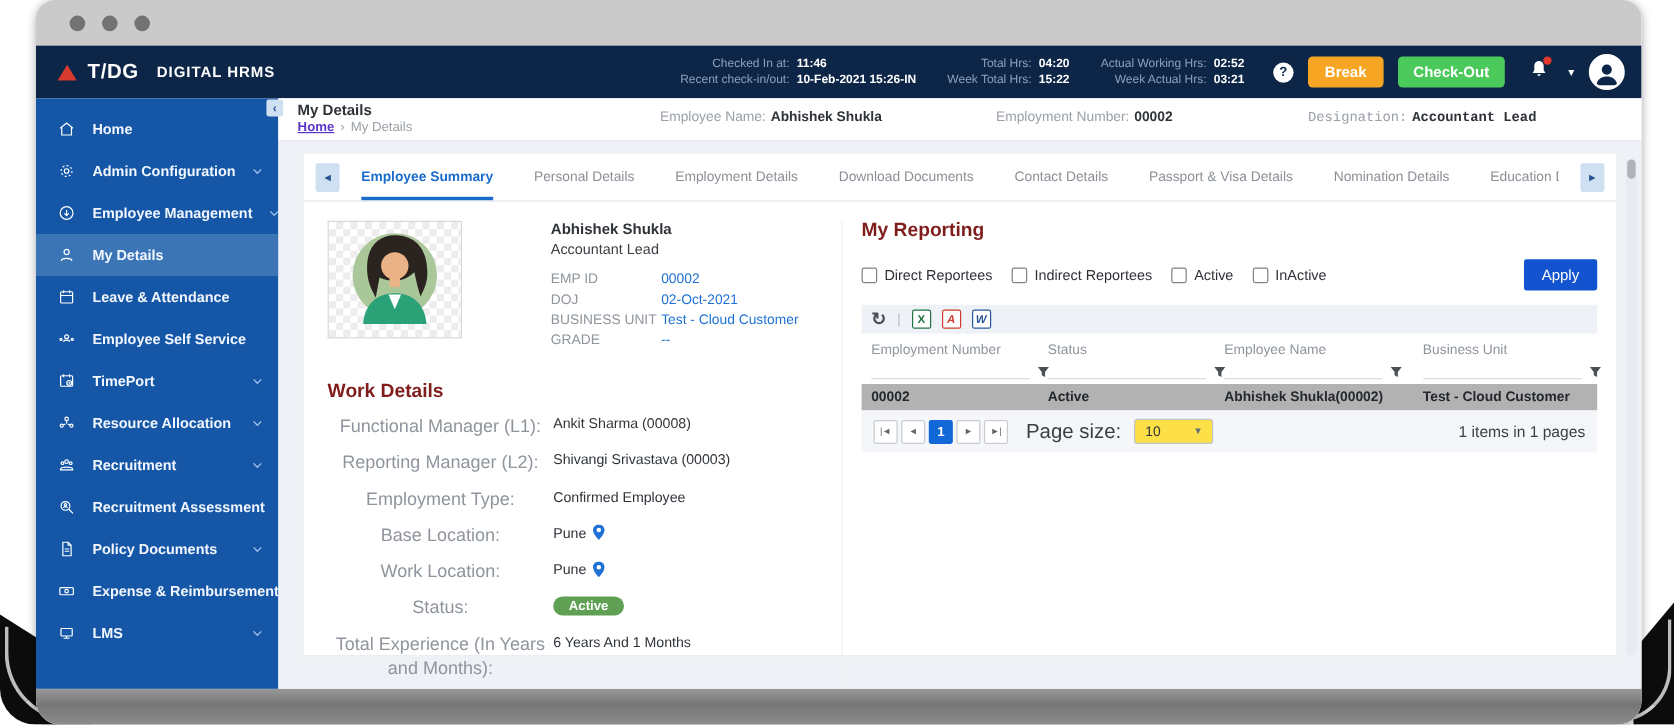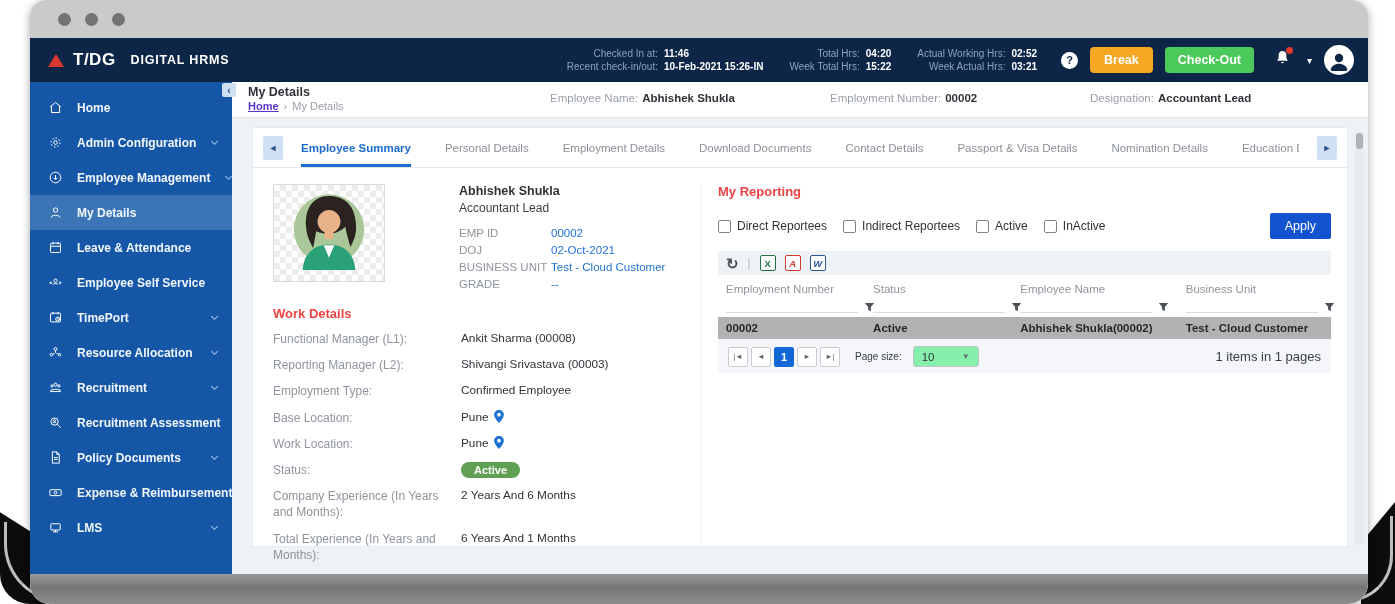--- a/index.html
+++ b/index.html
@@ -51,21 +51,21 @@
   .collapse-btn { position:absolute; left:192px; top:1px; width:14px; height:14px; background:#cfe0f3; color:#27508c; font-size:10px; font-weight:700; display:flex; align-items:center; justify-content:center; border-radius:2px; cursor:pointer; z-index:5; }
 
   
   .content { flex:1 1 auto; display:flex; flex-direction:column; background:#eef1f5; position:relative; min-width:0; }
   .breadcrumb-bar { background:#fff; border-bottom:1px solid #dfe2e6; height:36px; flex:0 0 auto; position:relative; padding:3px 16px; }
   .bc-title { font-size:12.5px; font-weight:700; color:#2f3338; }
   .bc-trail { font-size:11px; color:#9aa0a8; margin-top:1px; display:flex; gap:5px; align-items:center; }
   .bc-home { color:#5a34c8; text-decoration:underline; font-weight:700; cursor:pointer; }
   .bc-field { position:absolute; top:10px; font-size:11.5px; color:#9aa0a8; }
   .bc-field b { color:#2f3338; margin-left:4px; }
-  .bc-f1 { left:318px; } .bc-f2 { left:598px; } .bc-f3 { left:858px; }
+  .bc-f1 { left:318px; } .bc-f2 { left:598px; } .bc-f3 { left:858px;font-family:Liberation Mono, monospace; }
 
   .main-scroll { flex:1 1 auto; position:relative; padding:9px 20px 0 20px; }
   .card { background:#fff; border:1px solid #e7eaee; height:420px; position:relative; }
 
   
   .tabstrip { height:40px; display:flex; align-items:center; gap:0; border-bottom:1px solid #e4e6e9; padding:0 10px; }
   .tab-nav { width:20px; height:24px; background:#cfe0f3; color:#27508c; font-size:9px; display:flex; align-items:center; justify-content:center; border-radius:2px; cursor:pointer; flex:0 0 auto; }
   .tab-nav.next { margin-left:auto; }
   .tabs { display:flex; gap:34px; margin:0 18px; overflow:hidden; white-space:nowrap; align-items:center; height:100%; }
   .tab { font-size:11.5px; color:#8b9097; cursor:pointer; height:100%; display:flex; align-items:center; border-bottom:3px solid transparent; padding-top:3px; }
@@ -78,24 +78,24 @@
   
   .emp-top { display:flex; }
   .photo-box { width:112px; height:98px; border:1px solid #d5d8dc; padding:4px; background-image:linear-gradient(45deg,#ececec 25%,transparent 25%,transparent 75%,#ececec 75%),linear-gradient(45deg,#ececec 25%,transparent 25%,transparent 75%,#ececec 75%); background-size:12px 12px; background-position:0 0,6px 6px; background-color:#fff; display:flex; align-items:center; justify-content:center; }
   .emp-id-block { margin-left:74px; }
   .emp-name { font-size:12.5px; font-weight:700; color:#2f3338; }
   .emp-desig { font-size:12px; color:#3a3f44; margin-top:3px; }
   .emp-fields { margin-top:12px; display:grid; grid-template-columns:92px auto; row-gap:5px; }
   .emp-fl { font-size:11.5px; color:#8f959d; }
   .emp-fv { font-size:11.5px; color:#1f71d4; }
 
-  .sec-head { color:#ef4444; font-size:13px; font-weight:700; }
-  .wd-head { margin-top:16px; }
+  .sec-head { color:#7f1d1d; font-size:16px; font-weight:700; }
+  .wd-head { margin-top:28px; }
   .wd-row { display:flex; margin-top:10px; align-items:flex-start; }
-  .wd-label { width:188px; flex:0 0 auto; font-size:12px; color:#8f959d; line-height:1.35; }
+  .wd-label { width:188px; flex:0 0 auto; font-size:15px; color:#8f959d; line-height:1.35;text-align:center; }
   .wd-value { font-size:11.8px; color:#2f3439; display:flex; align-items:center; gap:5px; }
   .badge { background:#5fa054; color:#fff; font-size:11px; font-weight:600; border-radius:10px; padding:2px 13px; display:inline-block; }
 
   
   .filter-row { display:flex; align-items:center; gap:16px; margin-top:14px; }
   .chk { display:flex; align-items:center; gap:6px; cursor:pointer;text-align:center; }
   .chk-box { width:13px; height:13px; border:1px solid #7d838a; border-radius:2px; background:#fff; flex:0 0 auto; }
   .chk-label { font-size:12px; color:#2f3338; }
   .btn-apply { margin-left:auto; background:#1353cf; color:#fff; font-size:12.5px; border:none; border-radius:2px; padding:6px 15px; cursor:pointer; }
 
@@ -111,22 +111,22 @@
   .rg-row { display:grid; grid-template-columns:24% 24% 27% 25%; }
   .rg-head { padding:8px 8px 2px 8px; font-size:11.5px; color:#8f959d; }
   .rg-filter-cell { display:flex; align-items:flex-end; gap:6px; padding:2px 8px 4px 8px; }
   .rg-filter-input { flex:0 1 64%; border:none; border-bottom:1px solid #d9dde2; height:14px; background:transparent; outline:none; font-size:10px; }
   .funnel { cursor:pointer; display:flex; }
   .rg-data { background:#b2b2b2; }
   .rg-data-cell { padding:5px 8px; font-size:11.5px; font-weight:700; color:#24282c; white-space:nowrap; overflow:hidden; }
   .rg-pager { background:#f4f6f9; display:flex; align-items:center; padding:7px 10px; gap:3px; }
   .pg-btn { min-width:20px; height:20px; border:1px solid #c8ccd1; background:#fff; border-radius:2px; font-size:7.5px; color:#5f646b; display:flex; align-items:center; justify-content:center; cursor:pointer; padding:0 3px; }
   .pg-btn.cur { background:#1268d6; color:#fff; border-color:#1268d6; font-size:11px; font-weight:700; }
-  .pg-size-label { font-size:10px; color:#3a3f44; margin-left:12px; }
-  .pg-select { width:66px; height:21px; border:1px solid #bfc4ca; border-radius:3px; background:#86efac; display:flex; align-items:center; justify-content:space-between; padding:0 8px; font-size:11.5px; color:#2f3338; margin-left:8px; cursor:pointer;gap:23px; }
+  .pg-size-label { font-size:17px; color:#3a3f44; margin-left:12px; }
+  .pg-select { width:66px; height:21px; border:1px solid #bfc4ca; border-radius:3px; background:#fde047; display:flex; align-items:center; justify-content:space-between; padding:0 8px; font-size:11.5px; color:#2f3338; margin-left:8px; cursor:pointer;gap:23px; }
   .pg-select .dd { font-size:8px; color:#6a7077; }
   .pg-summary { margin-left:auto; font-size:13px; color:#3a3f44; }
 
   
   .vscroll { position:absolute; right:4px; top:14px; bottom:28px; width:9px; background:#e8ecf1; border-radius:5px; }
   .vthumb { position:absolute; top:1px; left:1px; width:7px; height:16px; background:#aeb3ba; border-radius:4px; cursor:grab; }
 
   
   .bottom-band { flex:0 0 30px; background:linear-gradient(180deg,#999 0%,#767676 45%,#8d8d8d 100%); border-radius:0 0 20px 20px; }
 </style>
@@ -454,24 +454,20 @@
                     <svg width="10" height="13" viewBox="0 0 12 16">
                         <path d="M6 0 C2.7 0 0 2.6 0 5.8 C0 10 6 16 6 16 S12 10 12 5.8 C12 2.6 9.3 0 6 0 Z M6 8 a2.3 2.3 0 1 1 0-4.6 a2.3 2.3 0 0 1 0 4.6 Z" fill="#1f71d4"></path>
                       </svg>
                   </span>
                 </div>
                 <div class="wd-row">
                   <span class="wd-label">Status:</span>
                   <span class="wd-value">
                       <span class="badge">Active</span>
                     </span>
-                </div>
-                <div class="wd-row">
-                  <span class="wd-label">Company Experience (In Years and Months):</span>
-                  <span class="wd-value">2 Years And 6 Months</span>
                 </div>
                 <div class="wd-row">
                   <span class="wd-label">Total Experience (In Years and Months):</span>
                   <span class="wd-value">6 Years And 1 Months</span>
                 </div>
               </div>
 
               <div class="col-right">
                 <div class="sec-head">My Reporting</div>
 

